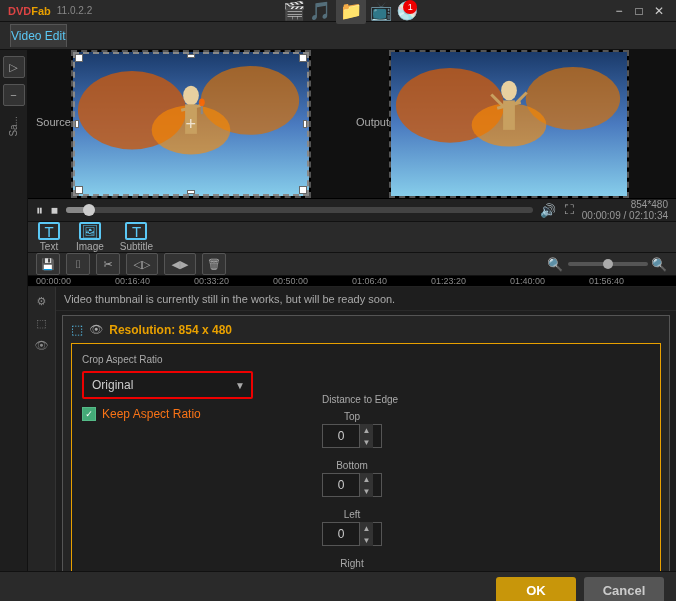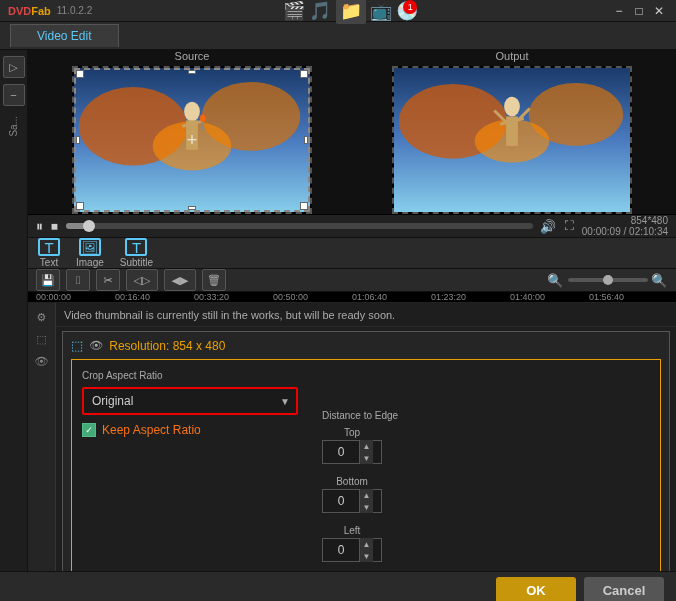--- a/index.html
+++ b/index.html
@@ -69,21 +69,21 @@
     
     .preview-area {
       background: #111;
       height: 175px;
       display: flex;
       padding: 0 8px;
       gap: 8px;
       align-items: center;
       border-bottom: 1px solid #000;
     }
-    .preview-panel { flex: 1; display: flex; flex-direction: column; align-items: center; }
+    .preview-panel { flex: 1; display: flex; flex-direction: row; align-items: center; }
     .preview-label { color: #aaa; font-size: 11px; margin-bottom: 4px; }
     .preview-video {
       width: 240px;
       height: 148px;
       background: #000;
       border: 2px dashed #555;
       display: flex;
       align-items: center;
       justify-content: center;
       position: relative;
@@ -296,21 +296,21 @@
       display: flex;
       align-items: center;
       padding: 0 8px;
       font-size: 11px;
       color: #aaa;
       border-bottom: 1px solid #2a2a2a;
     }
 
     .select-wrapper {
       position: relative;
-      width: 216px;
+      width: 171px;
     }
     .select-dropdown {
       width: 100%;
       height: 28px;
       background: #1a1a1a;
       border: 2px solid #e00;
       color: #ccc;
       font-size: 12px;
       padding: 0 8px;
       appearance: none;
@@ -461,21 +461,21 @@
     <div class="notification-badge">1</div>
   </div>
   <div class="title-bar-right">
     <button class="title-btn">−</button>
     <button class="title-btn">□</button>
     <button class="title-btn close">✕</button>
   </div>
 </div>
 
 <div style="background:#2a2a2a;height:28px;display:flex;align-items:center;border-bottom:1px solid #111;">
-  <div style="background:#3a3a3a;border:1px solid #555;border-bottom:none;padding:4px 26px;color:#5bc8f5;font-size:12px;margin-left:10px;">Video Edit</div>
+  <div style="background:#3a3a3a;border:1px solid #555;border-bottom:none;padding:4px 0;color:#5bc8f5;font-size:12px;margin-left:10px;">Video Edit</div>
 </div>
 
 <div class="main">
 
   <div class="sidebar">
     <div class="sidebar-btn">▷</div>
     <div class="sidebar-btn">−</div>
     <div class="sidebar-text-label">Sa...</div>
   </div>
 
@@ -625,21 +625,21 @@
         <div class="info-bar">
           <span>Video thumbnail is currently still in the works, but will be ready soon.</span>
         </div>
 
         <div style="padding:4px 6px;flex:1;">
           <div style="background:#252525;border:1px solid #555;padding:6px 8px;">
 
             <div style="display:flex;align-items:center;gap:6px;margin-bottom:6px;">
               <span style="color:#5bc8f5;font-size:13px;">⬚</span>
               <span style="color:#aaa;font-size:11px;">👁</span>
-              <span style="color:#e8a000;font-size:12px;font-weight:normal;">Resolution: 854 x 480</span>
+              <span style="color:#e8a000;font-size:12px;font-weight:bold;">Resolution: 854 x 480</span>
             </div>
 
             <div style="border:1px solid #e8a000;padding:10px;background:#1e1e1e;">
               <div style="display:flex;gap:20px;">
 
                 <div style="flex:0 0 220px;">
                   <div style="font-size:10px;color:#aaa;margin-bottom:6px;">Crop Aspect Ratio</div>
                   <div class="select-wrapper">
                     <select class="select-dropdown">
                       <option>Original</option>

